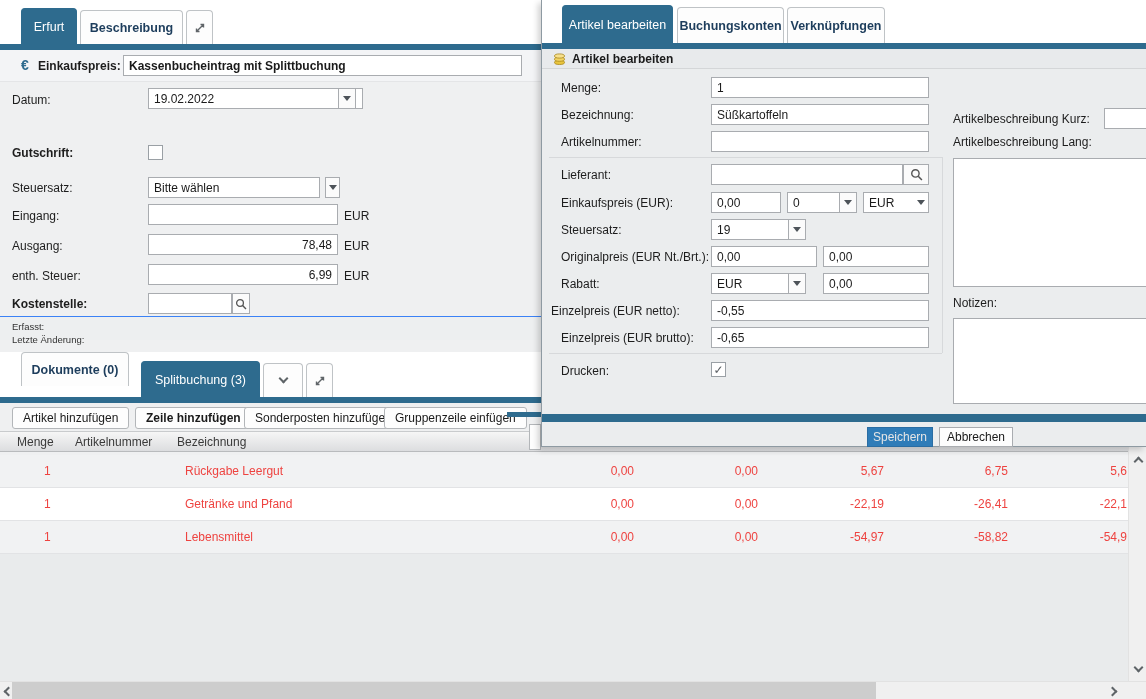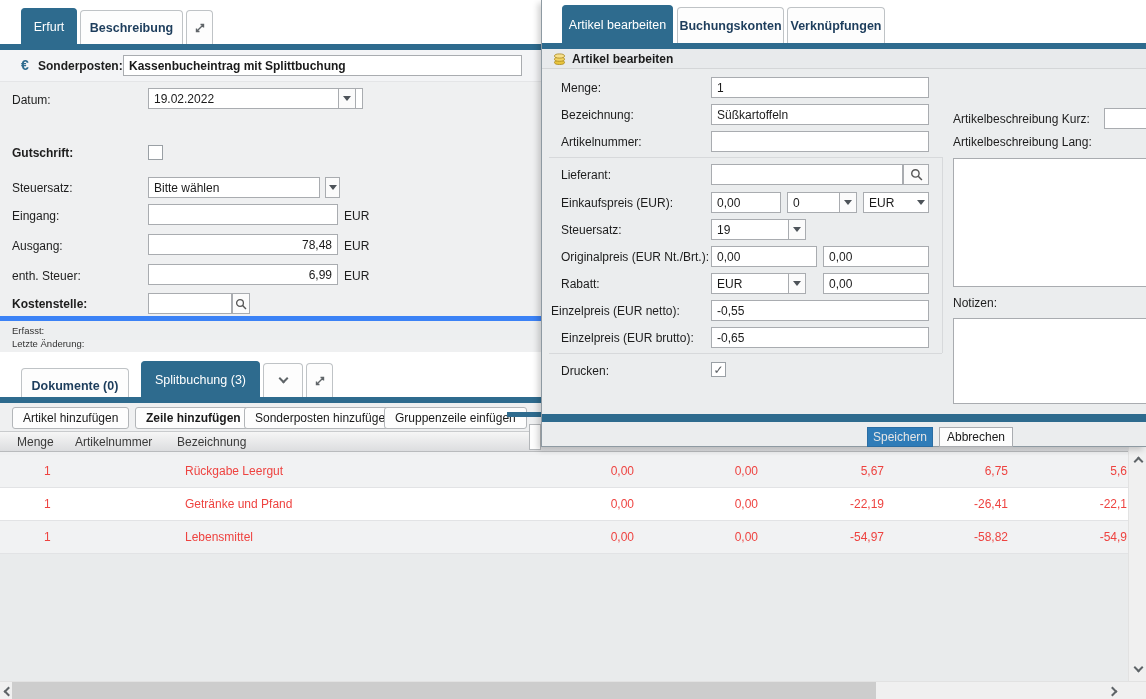--- a/index.html
+++ b/index.html
@@ -31,21 +31,21 @@
   .chev.left { transform:rotate(135deg); }
   .chev.right { transform:rotate(-45deg); }
 
   
   .tabstrip1 { position:absolute; left:0; top:0; width:541px; height:44px; background:#fff; }
   .tabstrip2 { position:absolute; left:0; top:352px; width:541px; height:45px; background:#fff; }
 
   .bk-row { position:absolute; left:0; top:50px; width:541px; height:32px; background:#f3f4f6; border-bottom:1px solid #e4e5e7; }
   .euro-ic { position:absolute; left:21px; top:7px; color:#2e6b8e; font-weight:bold; font-size:14px; }
 
-  .meta-strip { position:absolute; left:0; top:316px; width:541px; height:24px; background:#edeff0; border-top:5px solid #3b82f6; }
+  .meta-strip { position:absolute; left:0; top:316px; width:541px; height:24px; background:#edeff0; border-top:1px solid #3b82f6; }
   .meta-strip div { font-size:9.5px; color:#333; padding-left:12px; line-height:13px; }
   .meta-strip div:first-child { padding-top:3px; }
 
   
   .thead { position:absolute; left:0; top:431px; width:1146px; height:21px;
            background:linear-gradient(#f6f6f6,#dcdddf); border-top:1px solid #c9cbcd; border-bottom:1px solid #b9bbbd;
            color:#3a3a3a; }
   .thead span { position:absolute; top:3px; }
   .trow { position:absolute; left:0; width:1146px; height:33px; border-bottom:1px solid #e2e3e5; color:#ee4340; }
   .trow span { position:absolute; top:9px; white-space:nowrap; }
@@ -87,21 +87,21 @@
   </div>
   <div class="tab" style="left:186px; top:10px; width:27px; height:34px;">
     <svg width="12" height="12" viewBox="0 0 12 12">
       <path d="M2.5 9.5 L9.5 2.5 M6.5 2.5 H9.5 V5.5 M2.5 6.5 V9.5 H5.5" stroke="#5f6468" stroke-width="1.4" fill="none"></path>
     </svg>
   </div>
   <div class="bluebar" style="left:0; top:44px; width:541px; height:6px;"></div>
 
   <div class="bk-row">
     <span class="euro-ic">€</span>
-    <span class="label" style="left:38px; top:9px; font-weight:bold;">Sonderposten:</span>
+    <span class="label" style="left:38px; top:9px; font-weight:bold;">Einkaufspreis:</span>
     <input class="input" style="left: 123px; top: 5px; width: 399px; font-weight: bold;" value="Kassenbucheintrag mit Splittbuchung">
   </div>
 
   <span class="label" style="left:12px; top:93px;">Datum:</span>
   <input class="input" style="left: 148px; top: 88px; width: 215px;" value="19.02.2022">
   <div class="btn-sq" style="left:338px; top:88px; width:18px; height:21px;">
       <span class="arrow-down"></span>
     </div>
 
   <span class="label" style="left:12px; top:146px; font-weight:bold;">Gutschrift:</span>
@@ -133,21 +133,21 @@
         <path d="M7.6 7.6 L11 11" stroke="#555" stroke-width="1.4"></path>
     </svg>
   </div>
 
   <div class="meta-strip">
     <div>Erfasst:</div>
     <div>Letzte Änderung:</div>
   </div>
 
   <div class="tabstrip2"></div>
-  <div class="tab" style="left:21px; top:368px; width:108px; height:34px;">
+  <div class="tab" style="left:21px; top:352px; width:108px; height:34px;">
     <span>Dokumente (0)</span>
   </div>
   <div class="tab active" style="left:141px; top:361px; width:119px; height:36px;">
     <span>Splitbuchung (3)</span>
   </div>
   <div class="tab" style="left:263px; top:363px; width:40px; height:34px;">
     <span class="chev down" style="margin-top:-4px;"></span>
   </div>
   <div class="tab" style="left:306px; top:363px; width:27px; height:34px;">
     <svg width="12" height="12" viewBox="0 0 12 12">

